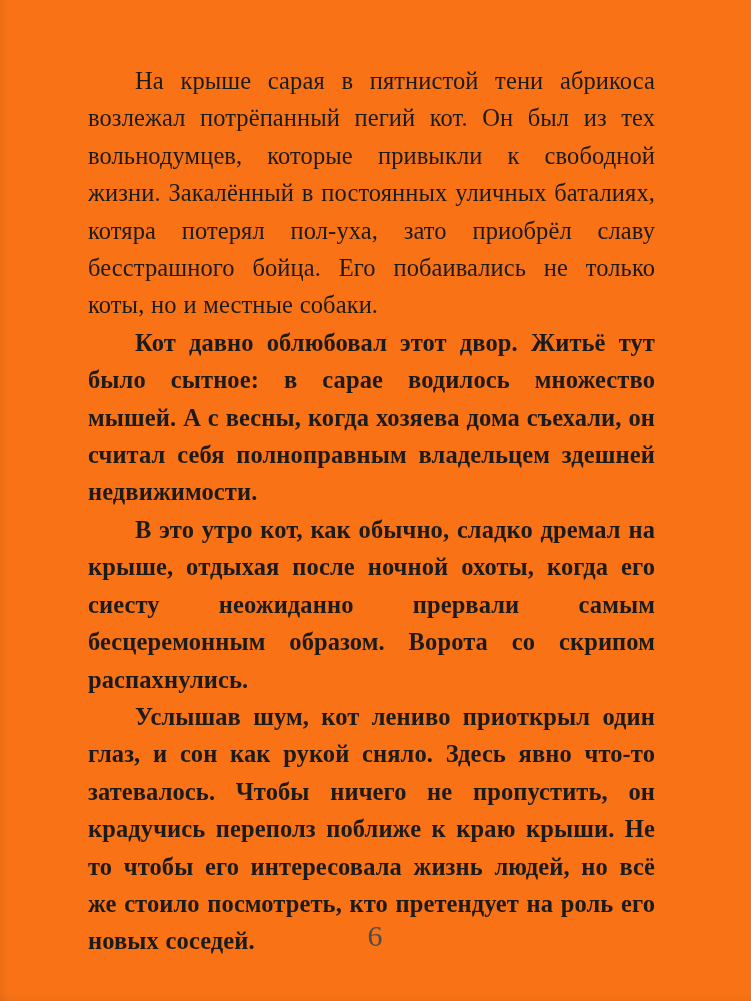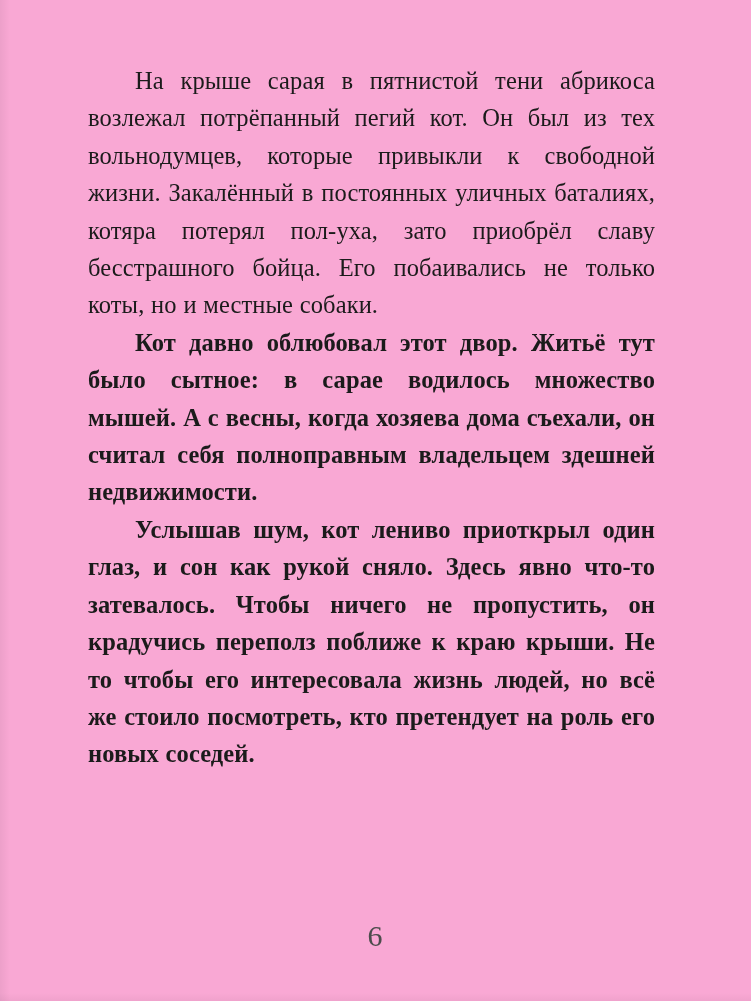--- a/index.html
+++ b/index.html
@@ -13,21 +13,21 @@
     font-family: "Liberation Serif", serif;
     color: #171717;
     overflow: hidden;
   }
   .page {
     position: relative;
     width: 751px;
     height: 1001px;
     box-sizing: border-box;
     padding: 62px 96px 0 88px;
-    background: #f9a8d4;
+    background: #f97316;
   }
   .text-column {
     width: 100%;
   }
   p.para {
     margin: 0;
     text-align: justify;
     text-justify: inter-word;
     font-size: 24.5px;
     line-height: 37.4px;
@@ -74,19 +74,20 @@
 </head>
 <body>
 
 <div class="page">
 
   <div class="edge-shade-left"></div>
 
   <div class="text-column">
     <p class="para">На крыше сарая в пятнистой тени абрикоса возлежал потрёпанный пегий кот. Он был из тех вольнодумцев, которые привыкли к свободной жизни. Закалённый в постоянных уличных баталиях, котяра потерял пол-уха, зато приобрёл славу бесстрашного бойца. Его побаивались не только коты, но и местные собаки.</p>
     <p class="para">Кот давно облюбовал этот двор. Житьё тут было сытное: в сарае водилось множество мышей. А с весны, когда хозяева дома съехали, он считал себя полноправным владельцем здешней недвижимости.</p>
+    <p class="para">В это утро кот, как обычно, сладко дремал на крыше, отдыхая после ночной охоты, когда его сиесту неожиданно прервали самым бесцеремонным образом. Ворота со скрипом распахнулись.</p>
     <p class="para">Услышав шум, кот лениво приоткрыл один глаз, и сон как рукой сняло. Здесь явно что-то затевалось. Чтобы ничего не пропустить, он крадучись переполз поближе к краю крыши. Не то чтобы его интересовала жизнь людей, но всё же стоило посмотреть, кто претендует на роль его новых соседей.</p>
   </div>
 
   <div class="page-number">6</div>
 
   <div class="edge-shade-bottom"></div>
 </div>
 
 </body></html>

